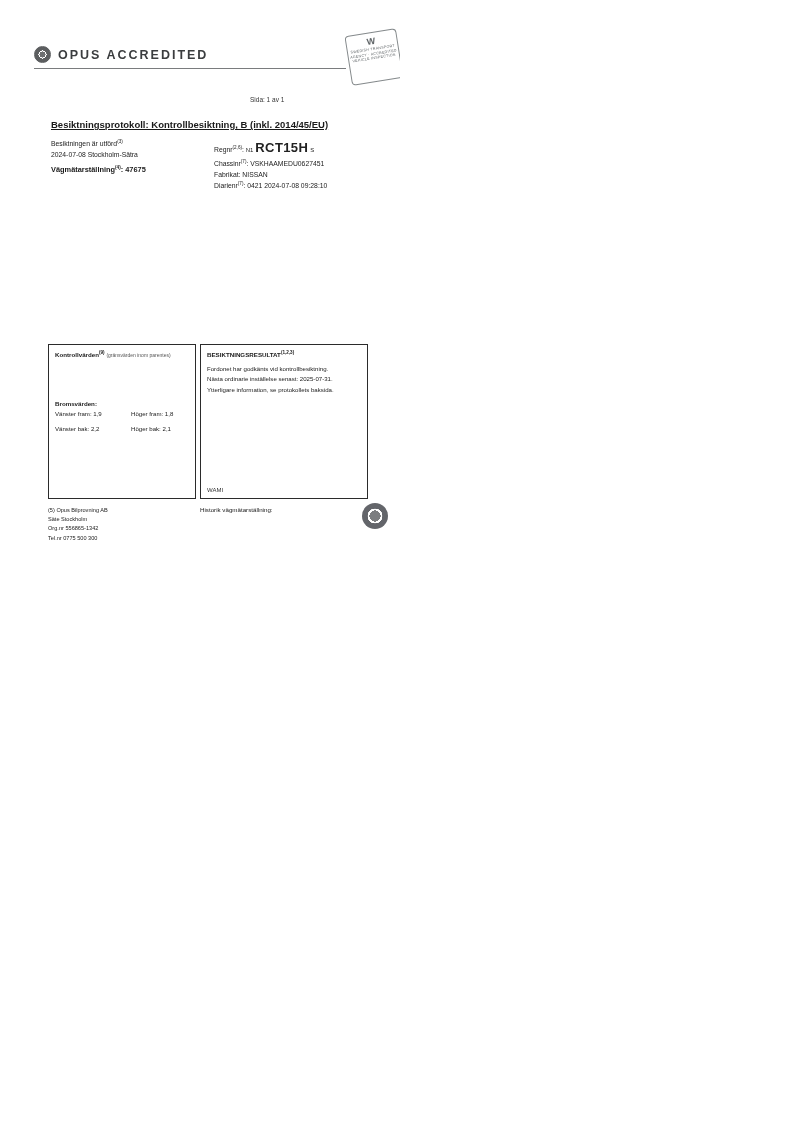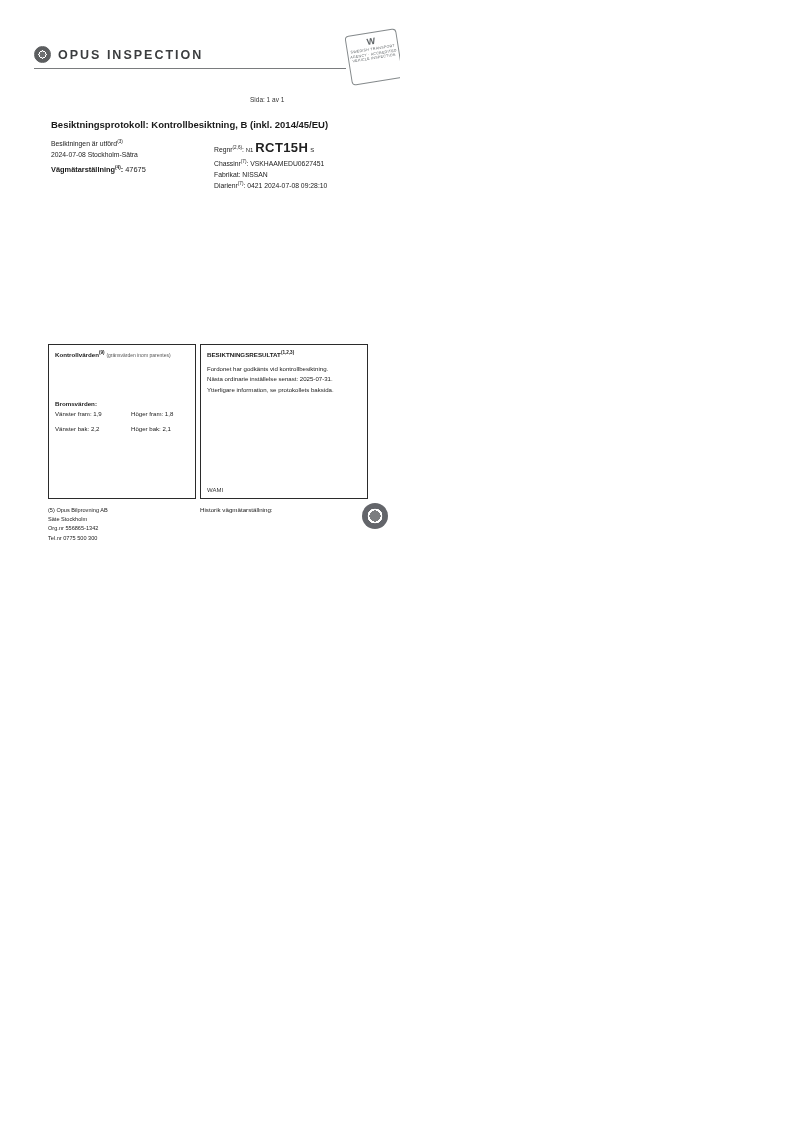--- a/index.html
+++ b/index.html
@@ -34,24 +34,24 @@
 
   .stamp-tl { position:absolute; left:330px; top:18px; width:52px; height:50px; }
   .stamp-tl .ring { position:absolute; inset:0; border:1.2px solid #6f7477; border-radius:4px;
      transform: rotate(-9deg); opacity:.85; }
   .stamp-tl .txt { position:absolute; inset:0; transform:rotate(-9deg);
      font-size:3.6px; color:#5f6467; text-align:center; padding-top:4px; line-height:1.25; letter-spacing:.3px;}
   .stamp-tl .big { font-size:9px; font-weight:700; letter-spacing:1px; }
 
   .sida { position:absolute; left:232px; top:82px; font-size:6.5px; color:#333; }
 
-  .tl-title { position:absolute; left:33px; top:105px; font-size:9.5px; font-weight:700; }
+  .tl-title { position:absolute; left:33px; top:105px; font-size:9.5px; font-weight:700;text-decoration:underline; }
   .tl-blk1 { position:absolute; left:33px; top:124px; font-size:6.8px; line-height:1.55; color:#222; }
   .tl-vm { position:absolute; left:33px; top:151px; font-size:7.4px; font-weight:700;}
-  .tl-vm span.norm { font-weight:400;text-align:center; }
+  .tl-vm span.norm { font-weight:700;text-align:center; }
 
   .tl-right { position:absolute; left:196px; top:123px; font-size:6.8px; line-height:1.62; color:#222; }
   .tl-right b { font-weight:400; }
   .tl-regn { font-size:13px; font-weight:700; letter-spacing:.4px; }
   .sup { font-size:4.6px; vertical-align:super; }
 
   .tl-box-left { position:absolute; left:30px; top:330px; width:148px; height:155px; border:1px solid #2b2b2b; }
   .tl-box-right { position:absolute; left:182px; top:330px; width:168px; height:155px; border:1px solid #2b2b2b; }
   .bx-h { font-size:6.2px; font-weight:700; padding:5px 6px 0 6px; }
   .bx-h .gr { font-weight:400; font-size:5px; color:#555; }
@@ -69,21 +69,21 @@
 <body>
 
 <div class="sep-v"></div>
 <div class="sep-h"></div>
 
 <div class="q q-tl">
   <div class="tl-sheet">
 
     <div class="opus-head">
       <span class="opus-logo"></span>
-      <span class="opus-word">OPUS INSPECTION</span>
+      <span class="opus-word">OPUS ACCREDITED</span>
     </div>
     <div class="opus-rule"></div>
 
     <div class="stamp-tl">
       <div class="ring"></div>
       <div class="txt">
         <div class="big">W</div>
         <div>SWEDISH TRANSPORT AGENCY · ACCREDITED VEHICLE INSPECTION</div>
       </div>
     </div>

